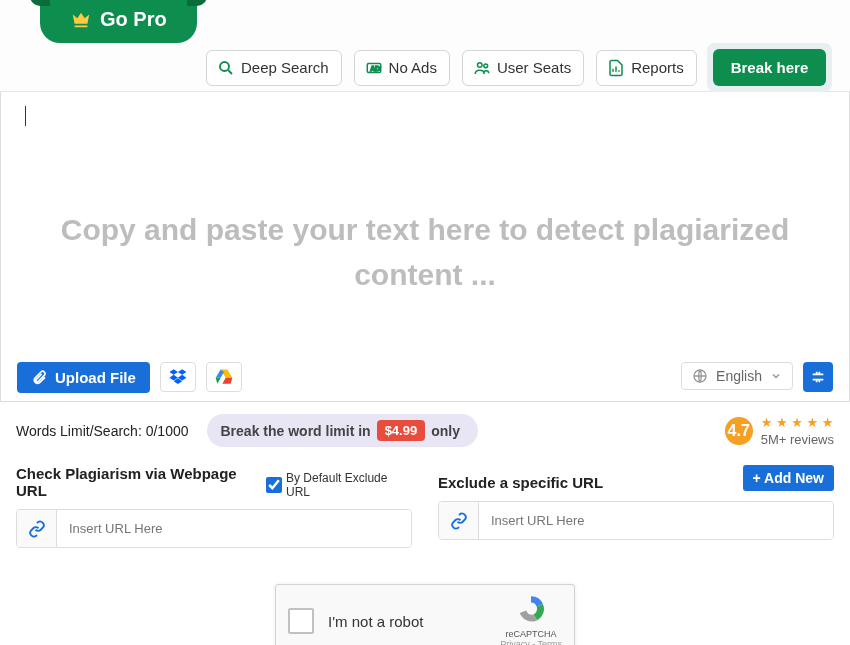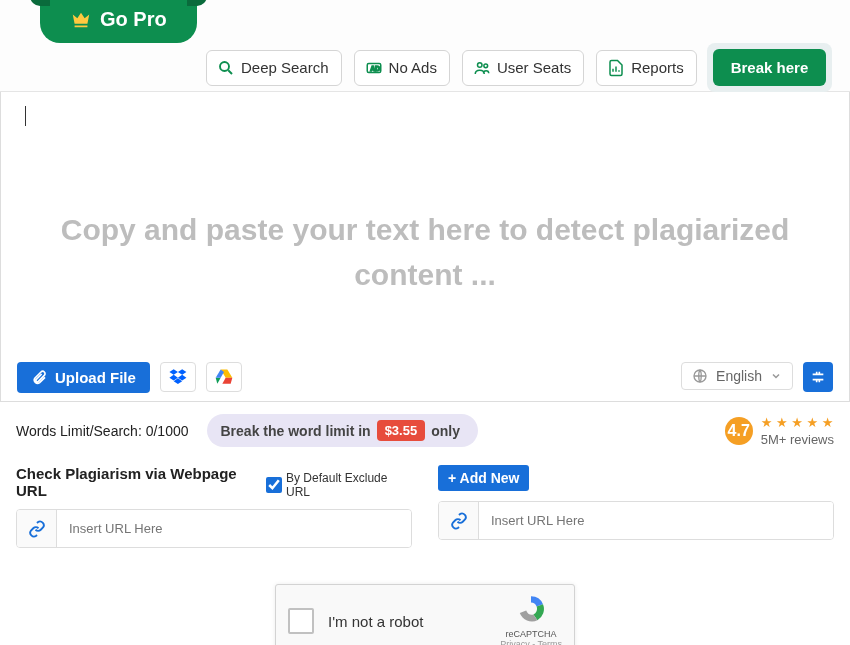--- a/index.html
+++ b/index.html
@@ -140,21 +140,21 @@
             <path d="M4 8h16M4 16h16M10 4v4M14 4v4M10 16v4M14 16v4"></path>
           </svg>
       </div>
     </div>
   </div>
 
   <div class="info-row">
     <span class="words-limit">Words Limit/Search: 0/1000</span>
     <span class="break-limit">
       <span>Break the word limit in</span>
-      <span class="price-badge">$3.55</span>
+      <span class="price-badge">$4.99</span>
       <span>only</span>
     </span>
     <div class="rating-box">
       <div class="rating-circle">4.7</div>
       <div class="rating-right">
         <div class="stars">★ ★ ★ ★ ★</div>
         <div class="reviews-count">5M+ reviews</div>
       </div>
     </div>
   </div>
@@ -172,20 +172,21 @@
         <div class="url-icon-box">
           <svg width="18" height="18" viewBox="0 0 24 24" fill="none" stroke="#186fd9" stroke-width="2.5">
               <path d="M10 13a5 5 0 0 0 7 0l3-3a5 5 0 0 0-7-7l-1 1M14 11a5 5 0 0 0-7 0l-3 3a5 5 0 0 0 7 7l1-1"></path>
             </svg>
         </div>
         <input class="url-input" placeholder="Insert URL Here" style="">
       </div>
     </div>
     <div class="url-col">
       <div class="url-header">
+        <span class="url-title">Exclude a specific URL</span>
         <button class="add-new-btn">+ Add New</button>
       </div>
       <div class="url-input-wrap">
         <div class="url-icon-box">
           <svg width="18" height="18" viewBox="0 0 24 24" fill="none" stroke="#186fd9" stroke-width="2.5">
               <path d="M10 13a5 5 0 0 0 7 0l3-3a5 5 0 0 0-7-7l-1 1M14 11a5 5 0 0 0-7 0l-3 3a5 5 0 0 0 7 7l1-1"></path>
             </svg>
         </div>
         <input class="url-input" placeholder="Insert URL Here" style="">
       </div>

